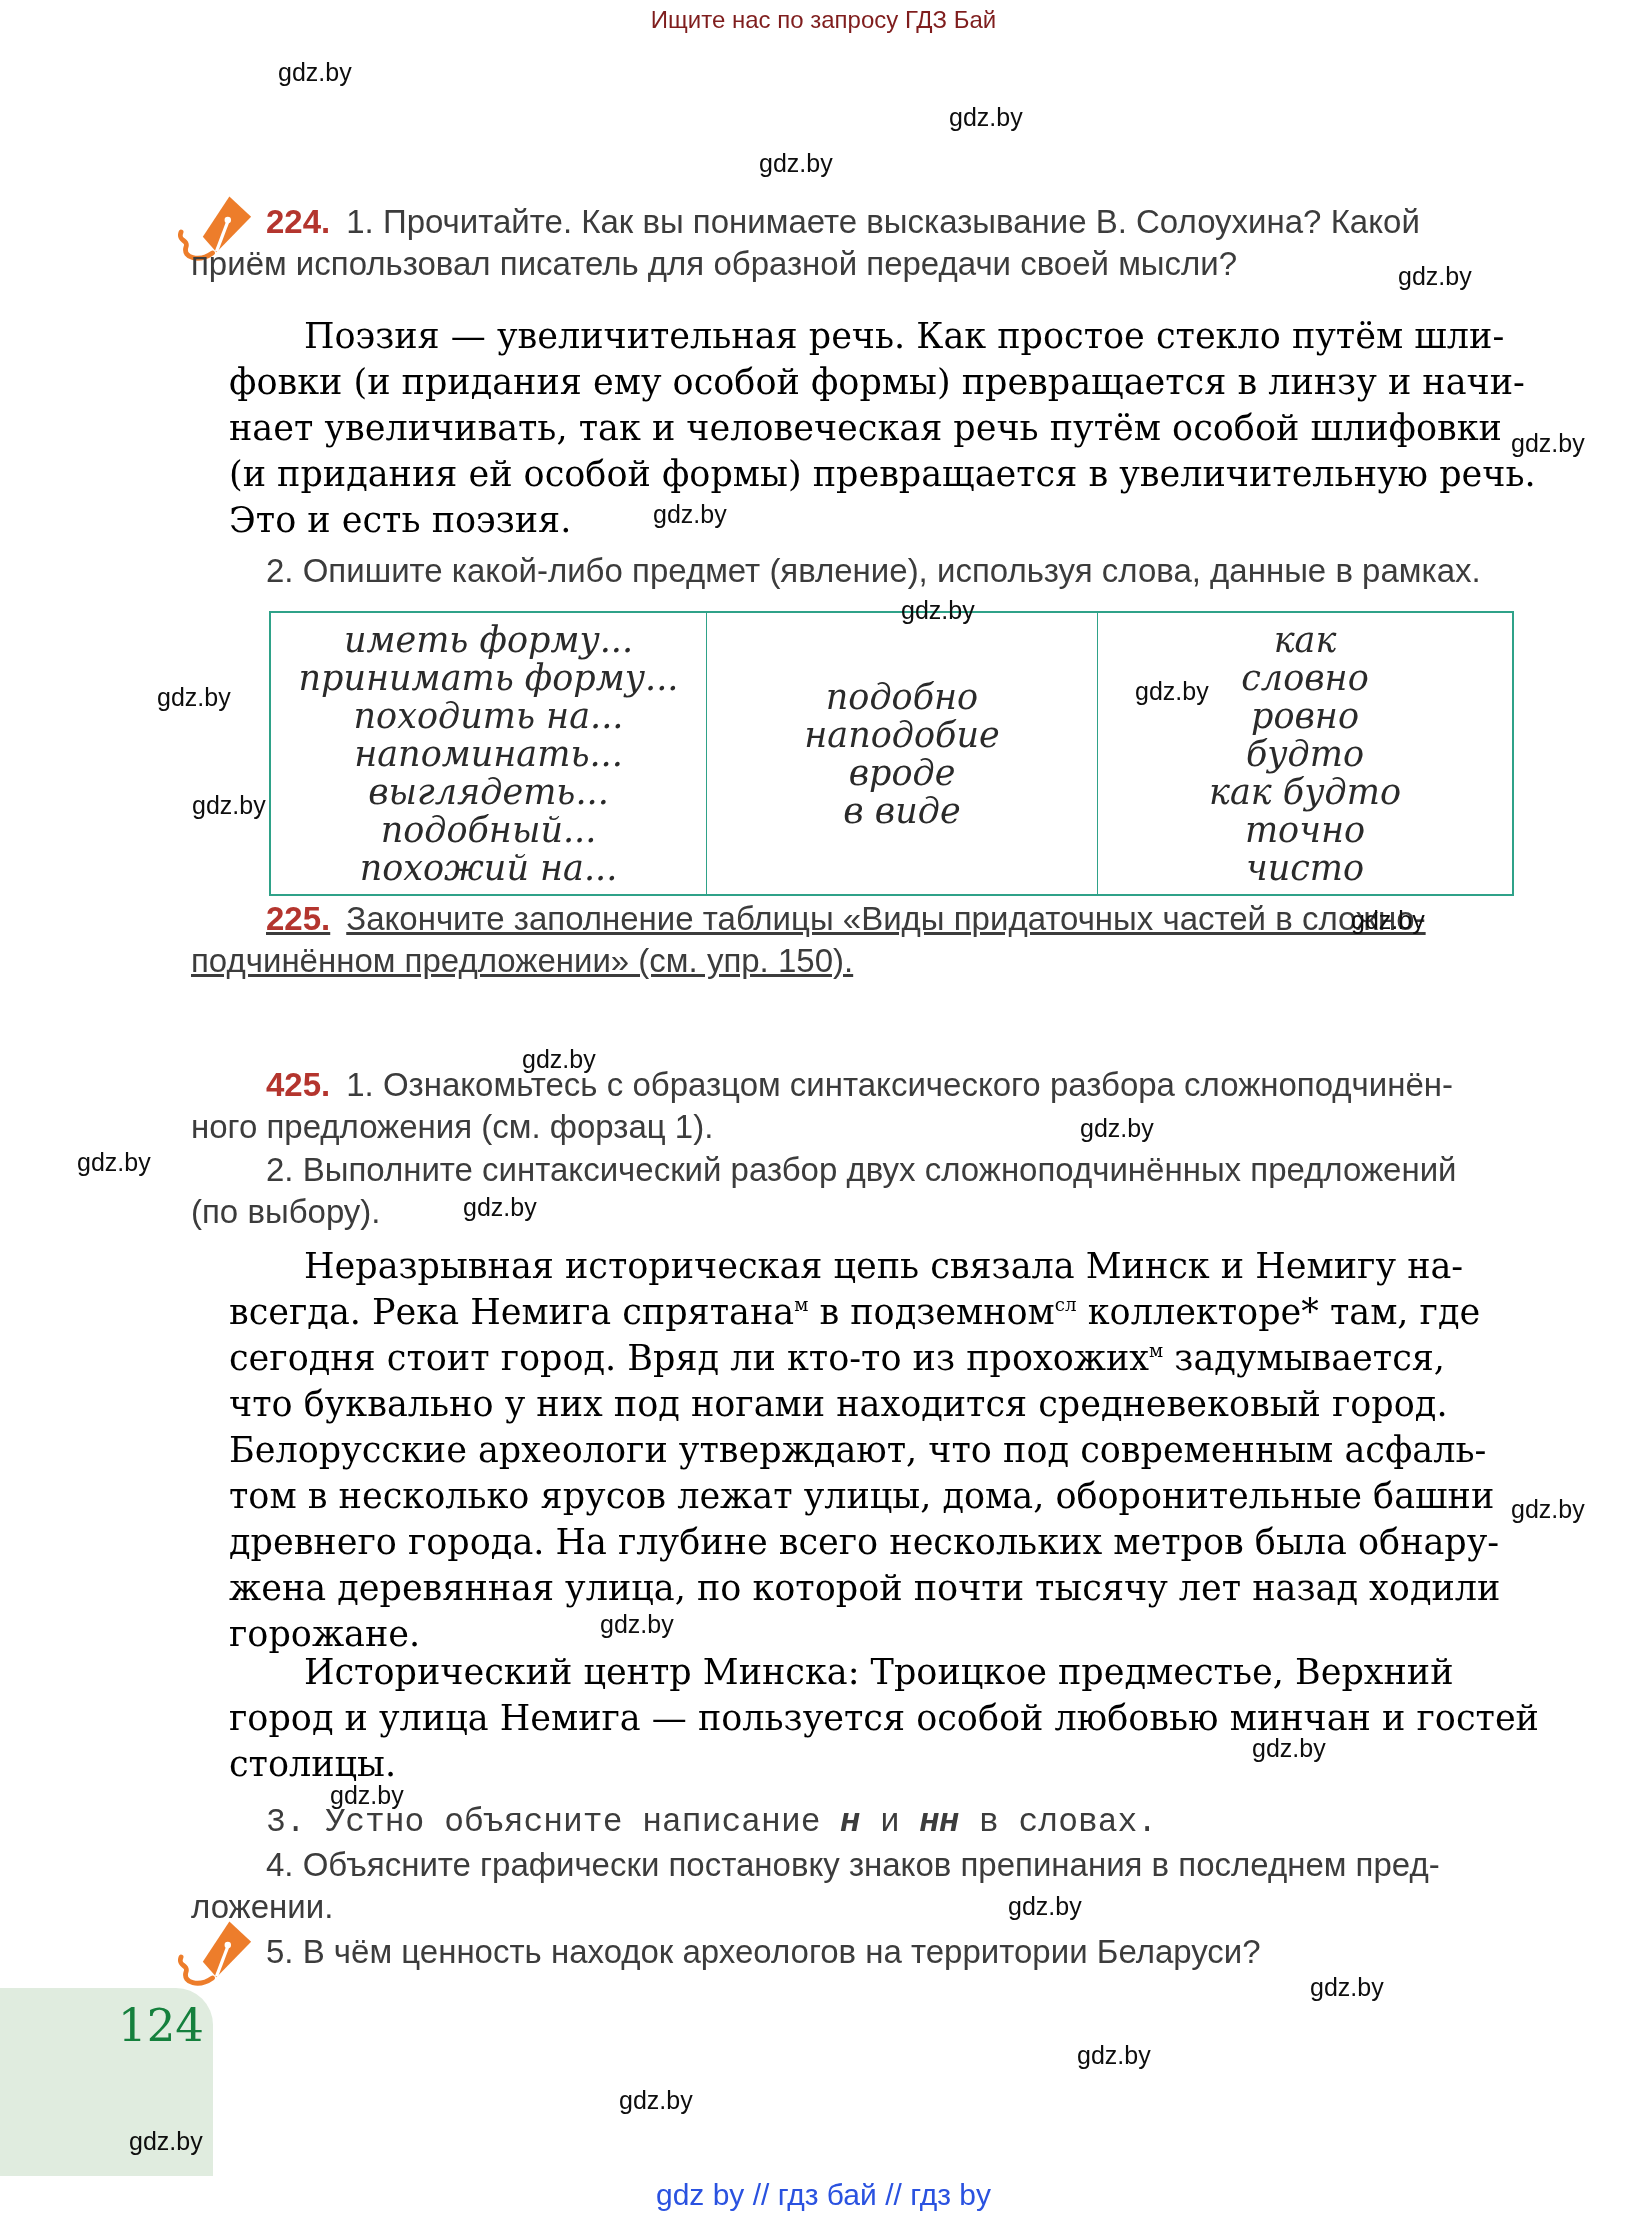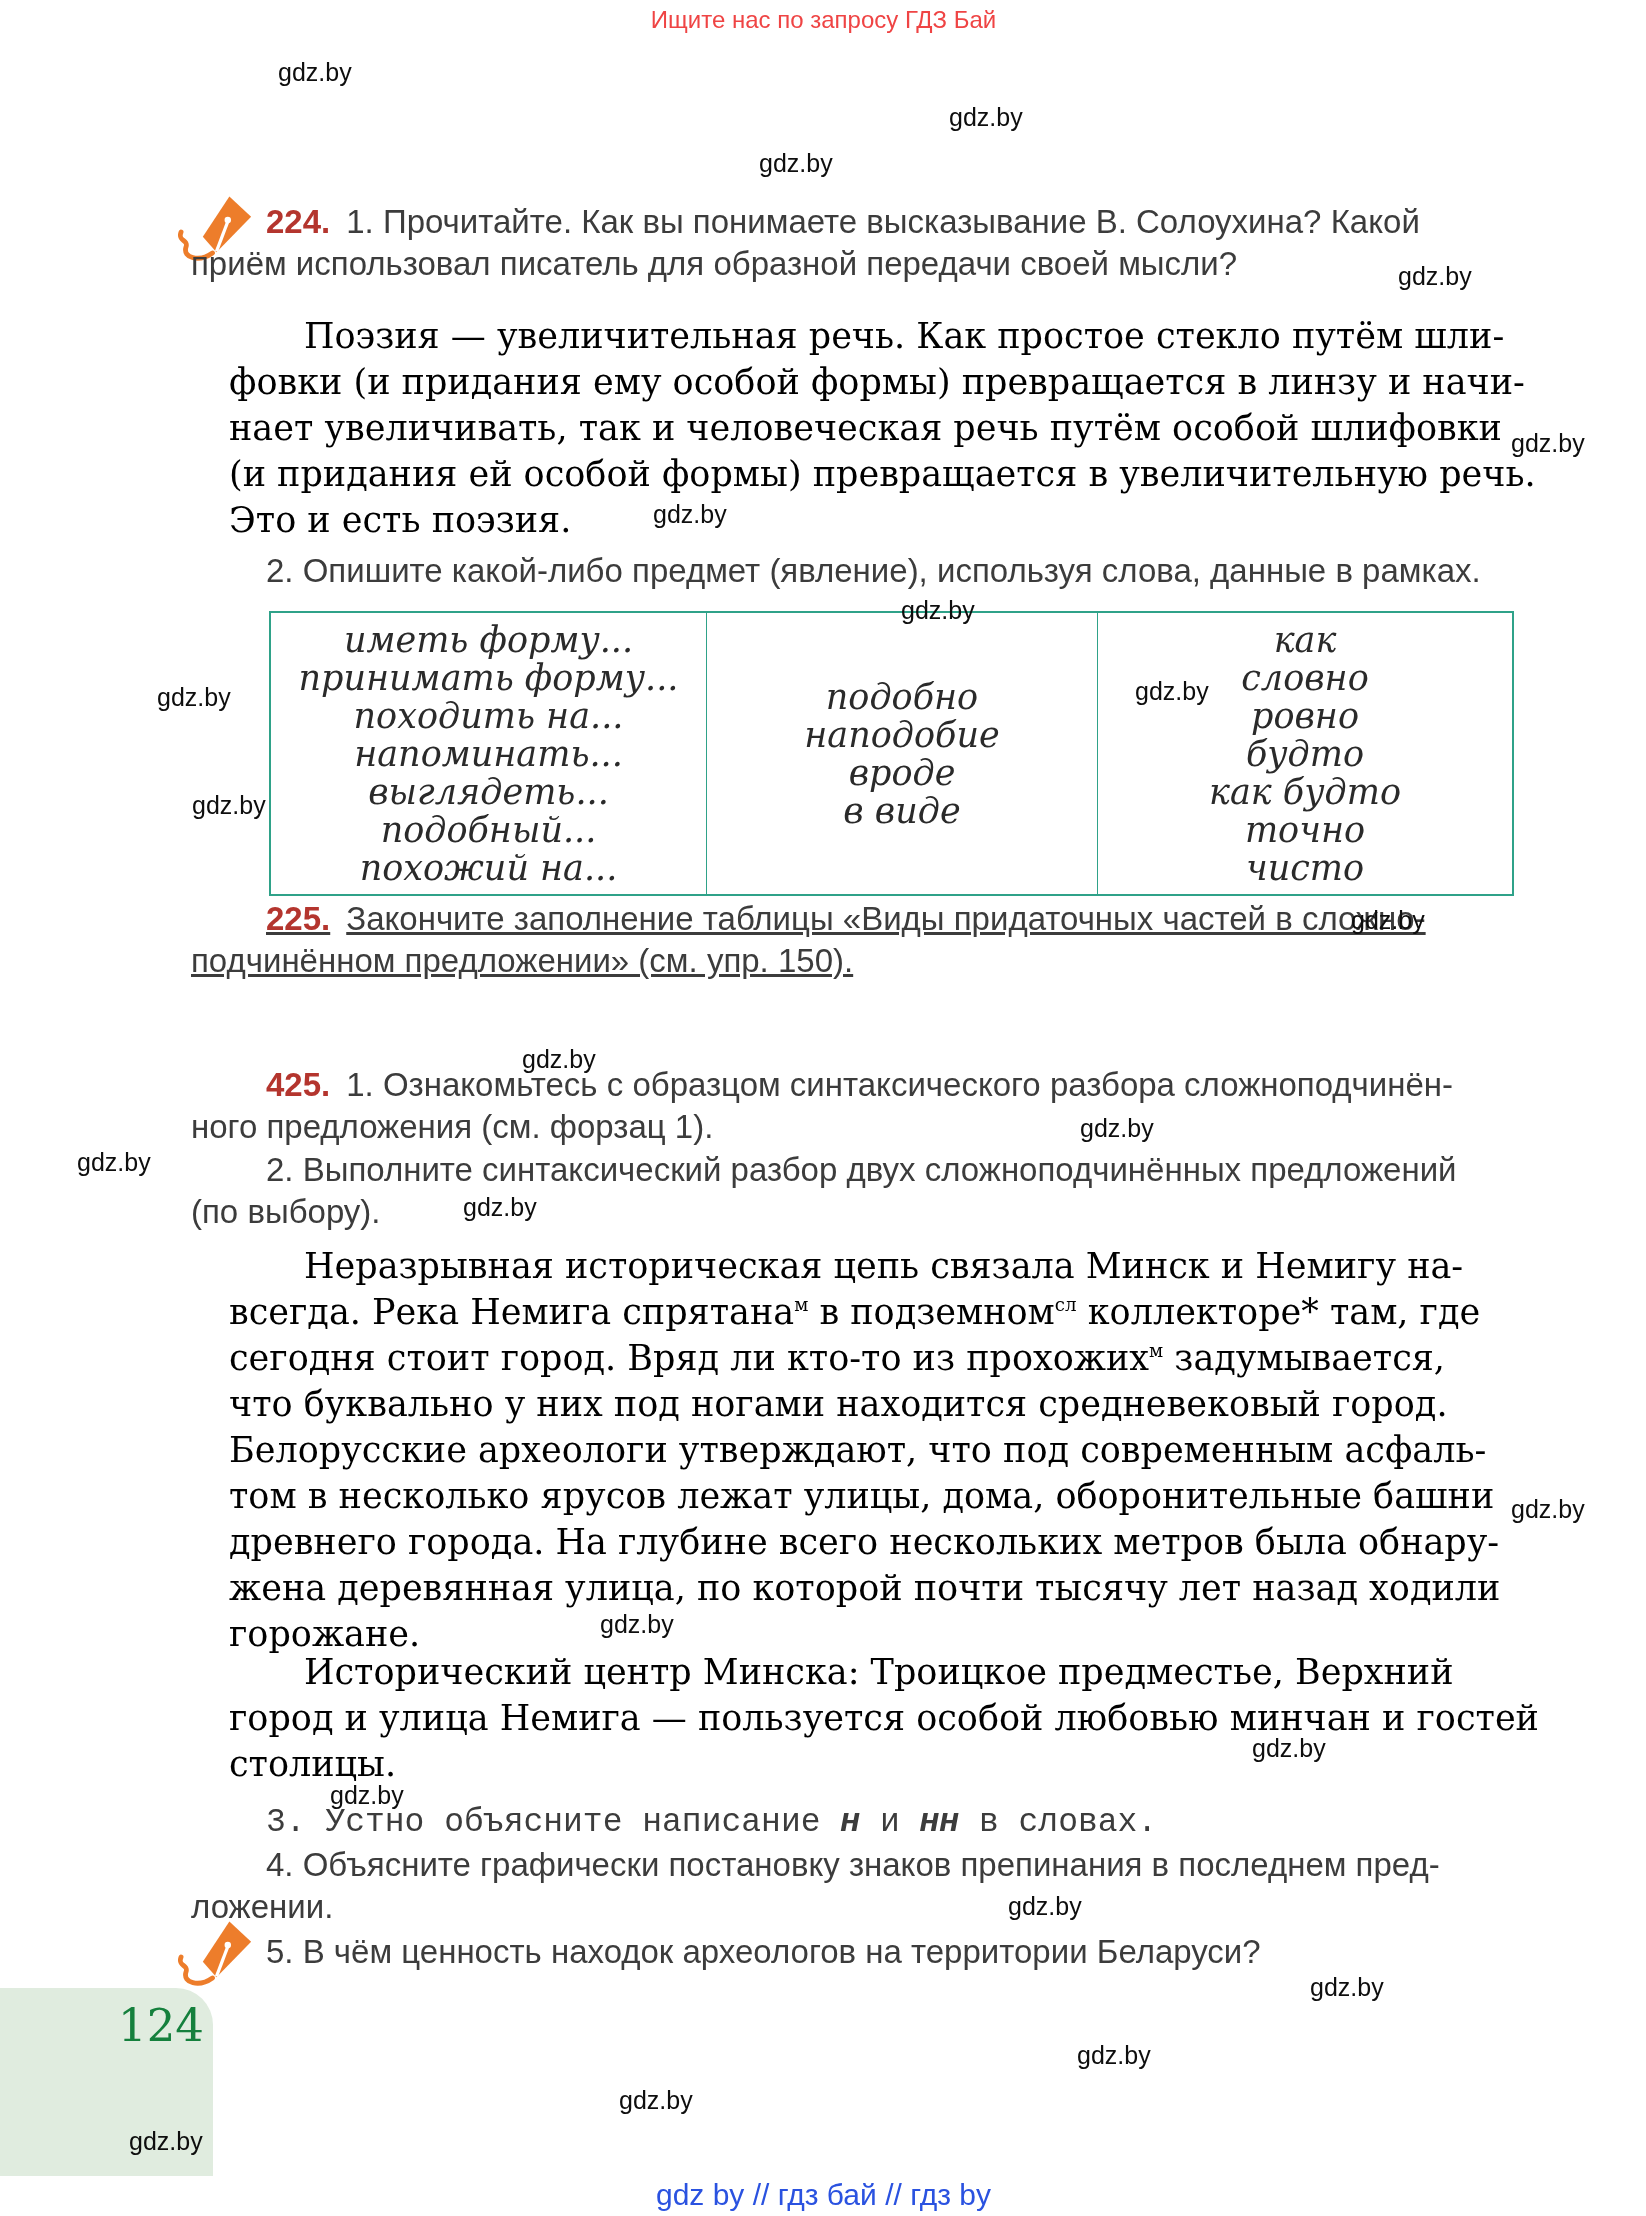--- a/index.html
+++ b/index.html
@@ -8,21 +8,21 @@
     width:1647px;height:2216px;
     background:#ffffff;
     overflow:hidden;
     font-family:"DejaVu Serif", serif;
   }
   
   .promo{
     position:absolute;top:6.4px;left:0;width:100%;
     text-align:center;
     font-family:"Liberation Sans", sans-serif;
-    font-size:24px;color:#ef4444;
+    font-size:24px;color:#7f1d1d;
   }
   
   .wm{
     position:absolute;
     font-family:"Liberation Sans", sans-serif;
     font-size:25px;color:#0e0e0e;
     white-space:nowrap;
   }
   
   .para{

